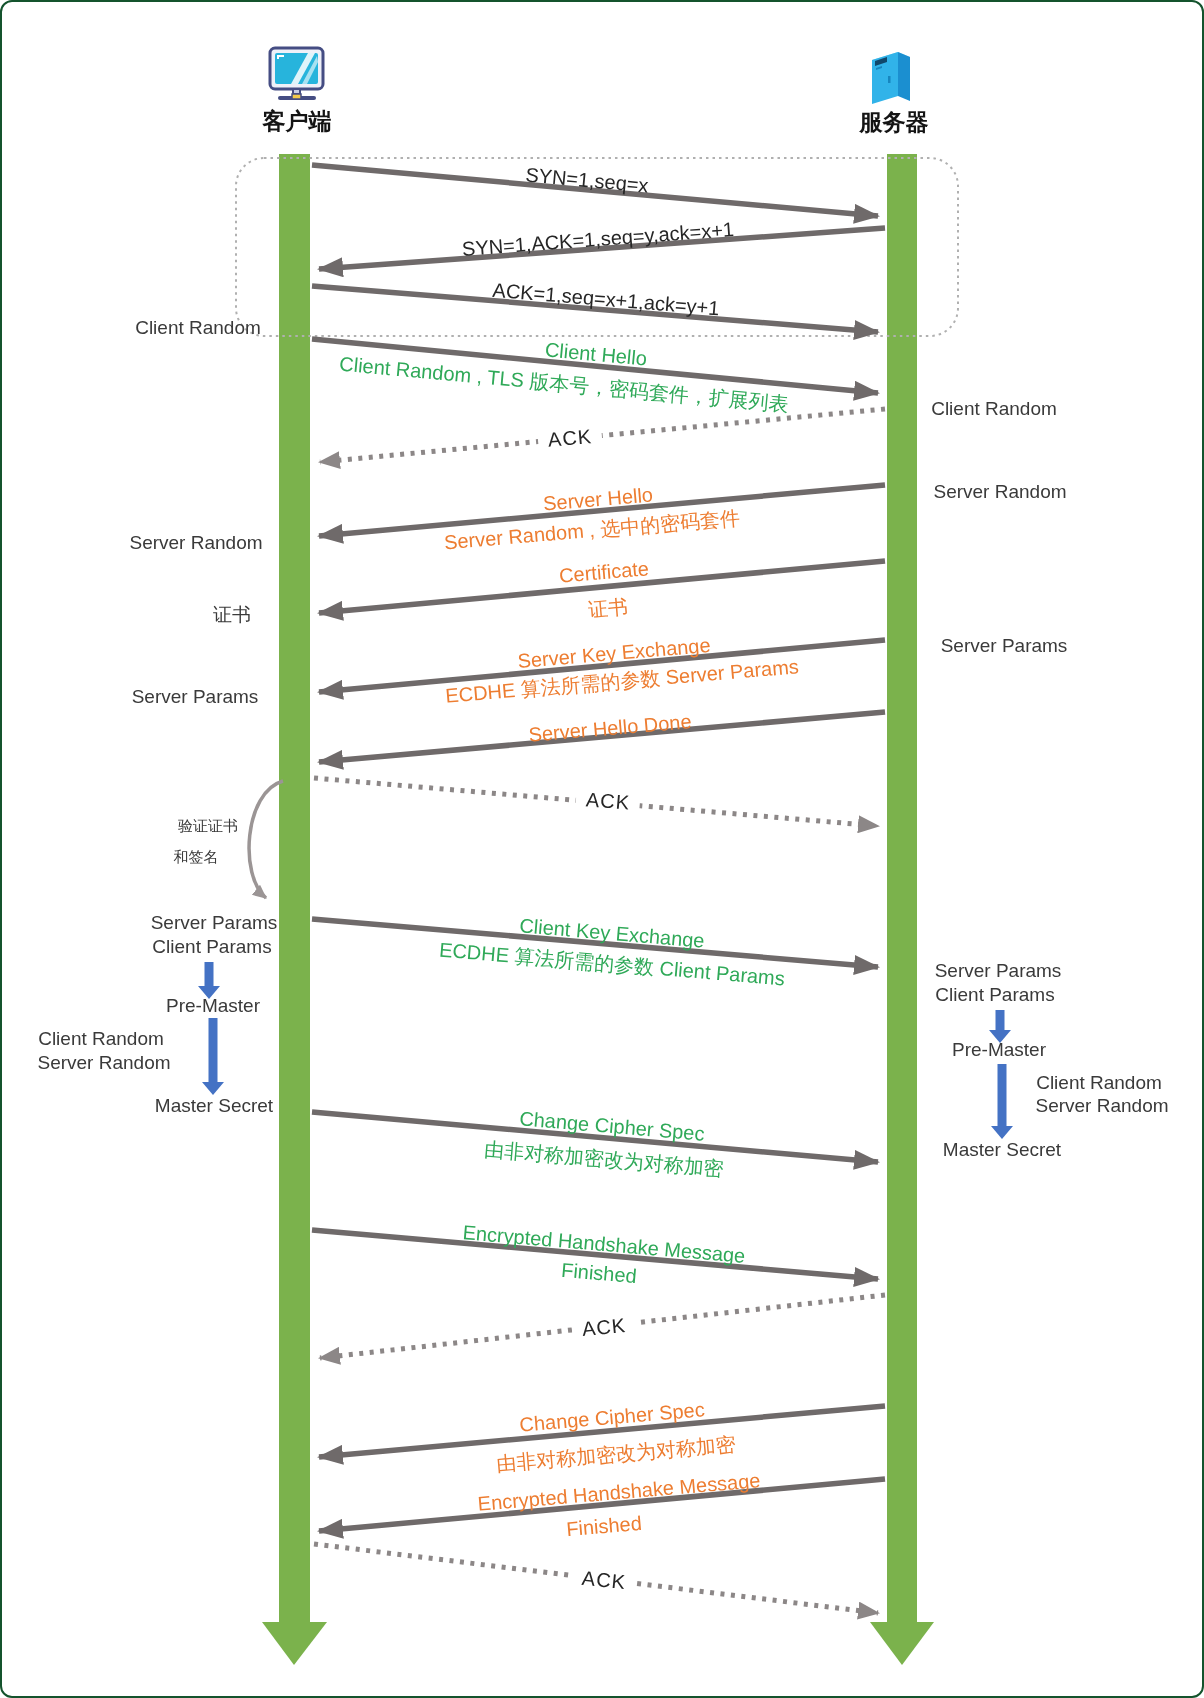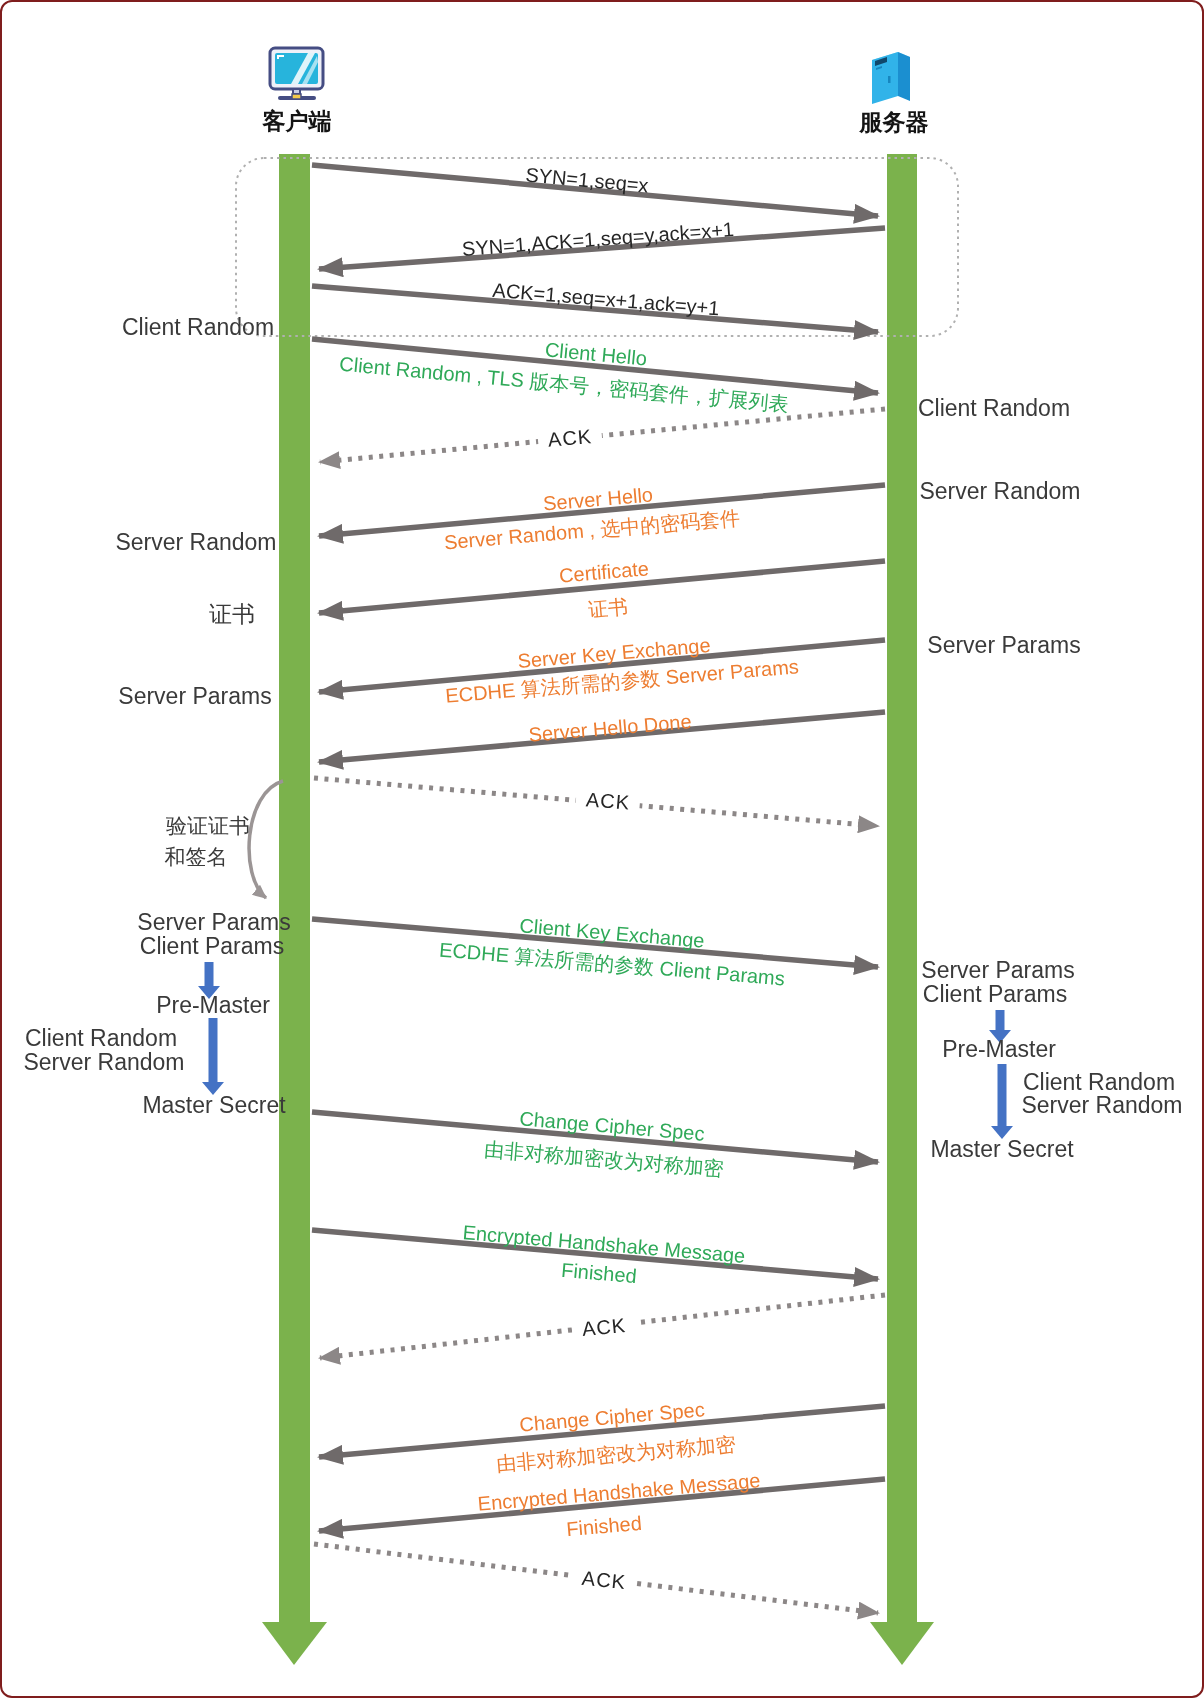--- a/index.html
+++ b/index.html
@@ -1,35 +1,35 @@
 <!DOCTYPE html>
 <html style="--lifeline_green: #7bb24c; --arrow_gray: #6f6a6a; --dotted_gray: #8c8787; --loop_gray: #9b9595; --text_green: #2fa958; --text_orange: #ed7d31; --blue: #4472c4; --tcp_box_border: #b0b0b0; --text_dark: #262626; --side_text: #3a3a3a;"><head>
 <meta charset="utf-8">
 <style>
   html,body{margin:0;padding:0;background:#ffffff;}
   .stage{
     position:relative;width:1200px;height:1694px;background:#fff;
-    border:2px solid #7f1d1d;border-radius:12px;overflow:hidden;
+    border:2px solid #14532d;border-radius:12px;overflow:hidden;
     font-family:"Liberation Sans","DejaVu Sans",sans-serif;
   }
   svg.overlay{position:absolute;left:0;top:0;}
   .c-life{fill:var(--lifeline_green,#7bb24c);}
   .l-solid{stroke:var(--arrow_gray,#6f6a6a);stroke-width:5.5;fill:none;}
   .l-dot{stroke:var(--dotted_gray,#8c8787);stroke-width:5;fill:none;stroke-dasharray:4 6.5;}
   .l-loop{stroke:var(--loop_gray,#9b9595);stroke-width:3.5;fill:none;}
   .c-blue{fill:var(--blue,#4472c4);}
   .tcp-box{fill:none;stroke:var(--tcp_box_border,#b0b0b0);stroke-width:2;stroke-dasharray:2.5 4;}
   .lbl{position:absolute;white-space:nowrap;color:var(--text_dark,#262626);font-size:20px;
        transform:translate(-50%,-50%) rotate(var(--r,0deg));line-height:1;}
   .lbl.green{color:var(--text_green,#2fa958);}
   .lbl.orange{color:var(--text_orange,#ed7d31);}
-  .lbl.side{font-size:23px;color:var(--side_text,#3a3a3a);text-align:right;}
+  .lbl.side{font-size:19px;color:var(--side_text,#3a3a3a);text-align:right;}
   .lbl.ack{background:#fff;padding:2px 10px;letter-spacing:1px;}
   .lbl.actor{font-size:23px;font-weight:bold;color:#141414;}
-  .lbl.note{font-size:21px;color:var(--side_text,#3a3a3a);}
+  .lbl.note{font-size:15px;color:var(--side_text,#3a3a3a);}
   .icon{position:absolute;}
 </style>
 </head>
 <body>
 
 <div class="stage">
 
   <svg class="overlay" width="1200" height="1694" viewBox="0 0 1200 1694">
     <defs>
       <marker id="ah" markerUnits="userSpaceOnUse" markerWidth="28" markerHeight="20" refX="24" refY="10" orient="auto">

